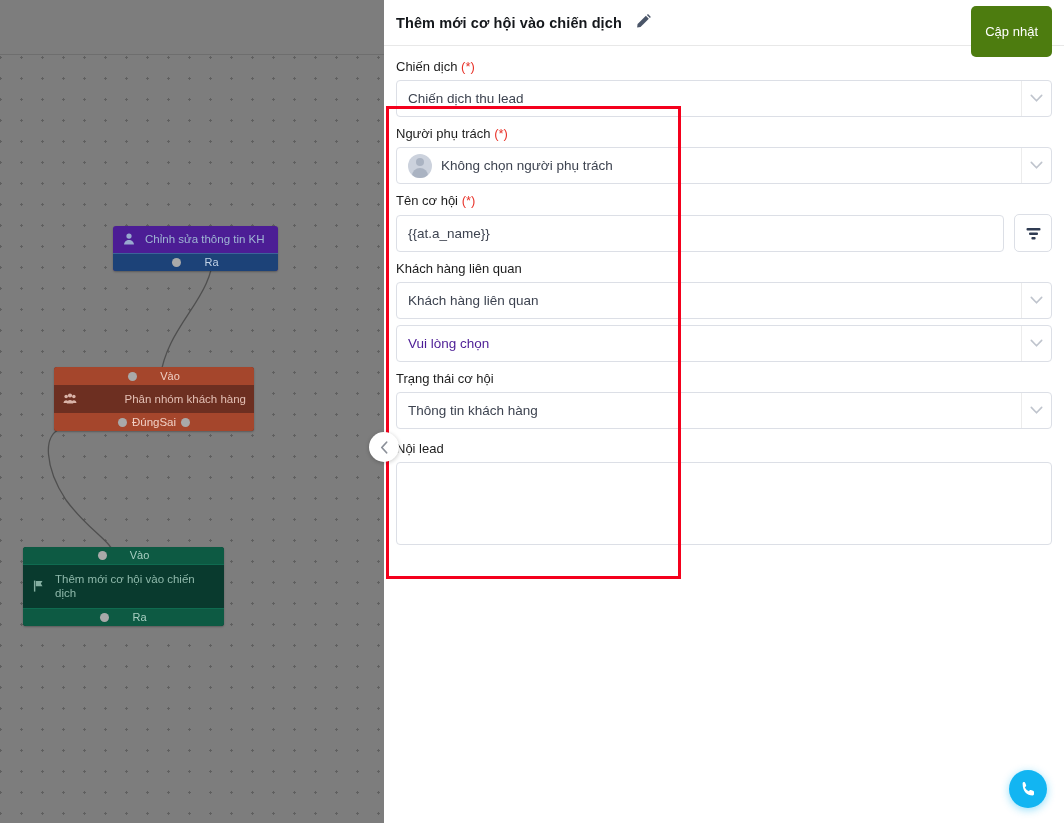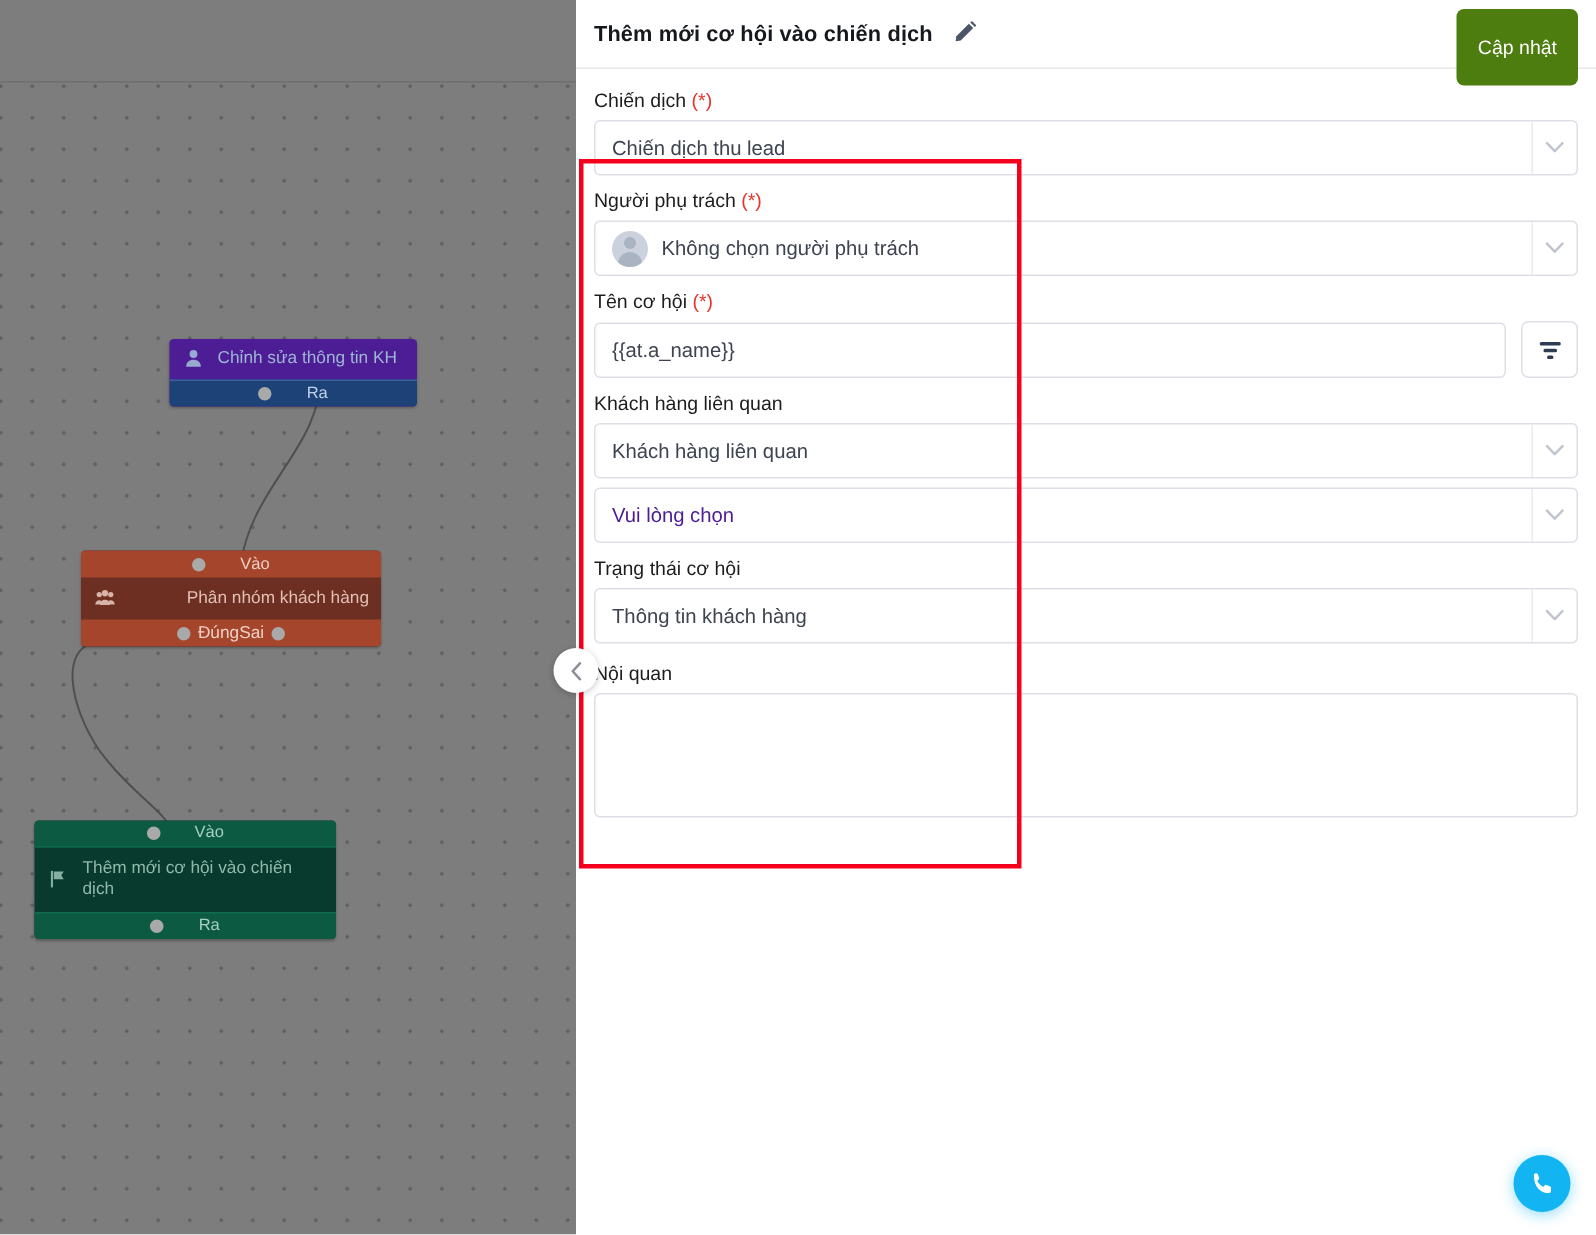--- a/index.html
+++ b/index.html
@@ -393,21 +393,21 @@
           <span class="chev">
             <svg width="13" height="9" viewBox="0 0 13 9">
                 <path d="M1.3 1.4 6.5 6.8l5.2-5.4" fill="none" stroke="#bfc4cd" stroke-width="1.6" stroke-linecap="round" stroke-linejoin="round"></path>
               </svg>
           </span>
         </div>
       </div>
     </div>
 
     <div class="field" id="content-field">
-      <label class="flabel">Nội quan</label>
+      <label class="flabel">Nội lead</label>
       <textarea id="content-area" placeholder="" style=""></textarea>
     </div>
   </div>
 
   <div id="call-fab">
     <svg width="19" height="19" viewBox="0 0 20 20">
       <path d="M5.4 2.2c.6 0 1 .3 1.2.9l.9 2.4c.2.5 0 1-.4 1.3l-1 .8c.9 1.9 2.4 3.4 4.3 4.3l.8-1c.3-.4.8-.6 1.3-.4l2.4.9c.6.2.9.6.9 1.2v2.2c0 .8-.6 1.4-1.4 1.4C8.2 16.2 3.8 11.8 3.8 3.6c0-.8.6-1.4 1.4-1.4z" fill="#ffffff"></path>
     </svg>
   </div>
 </div>

